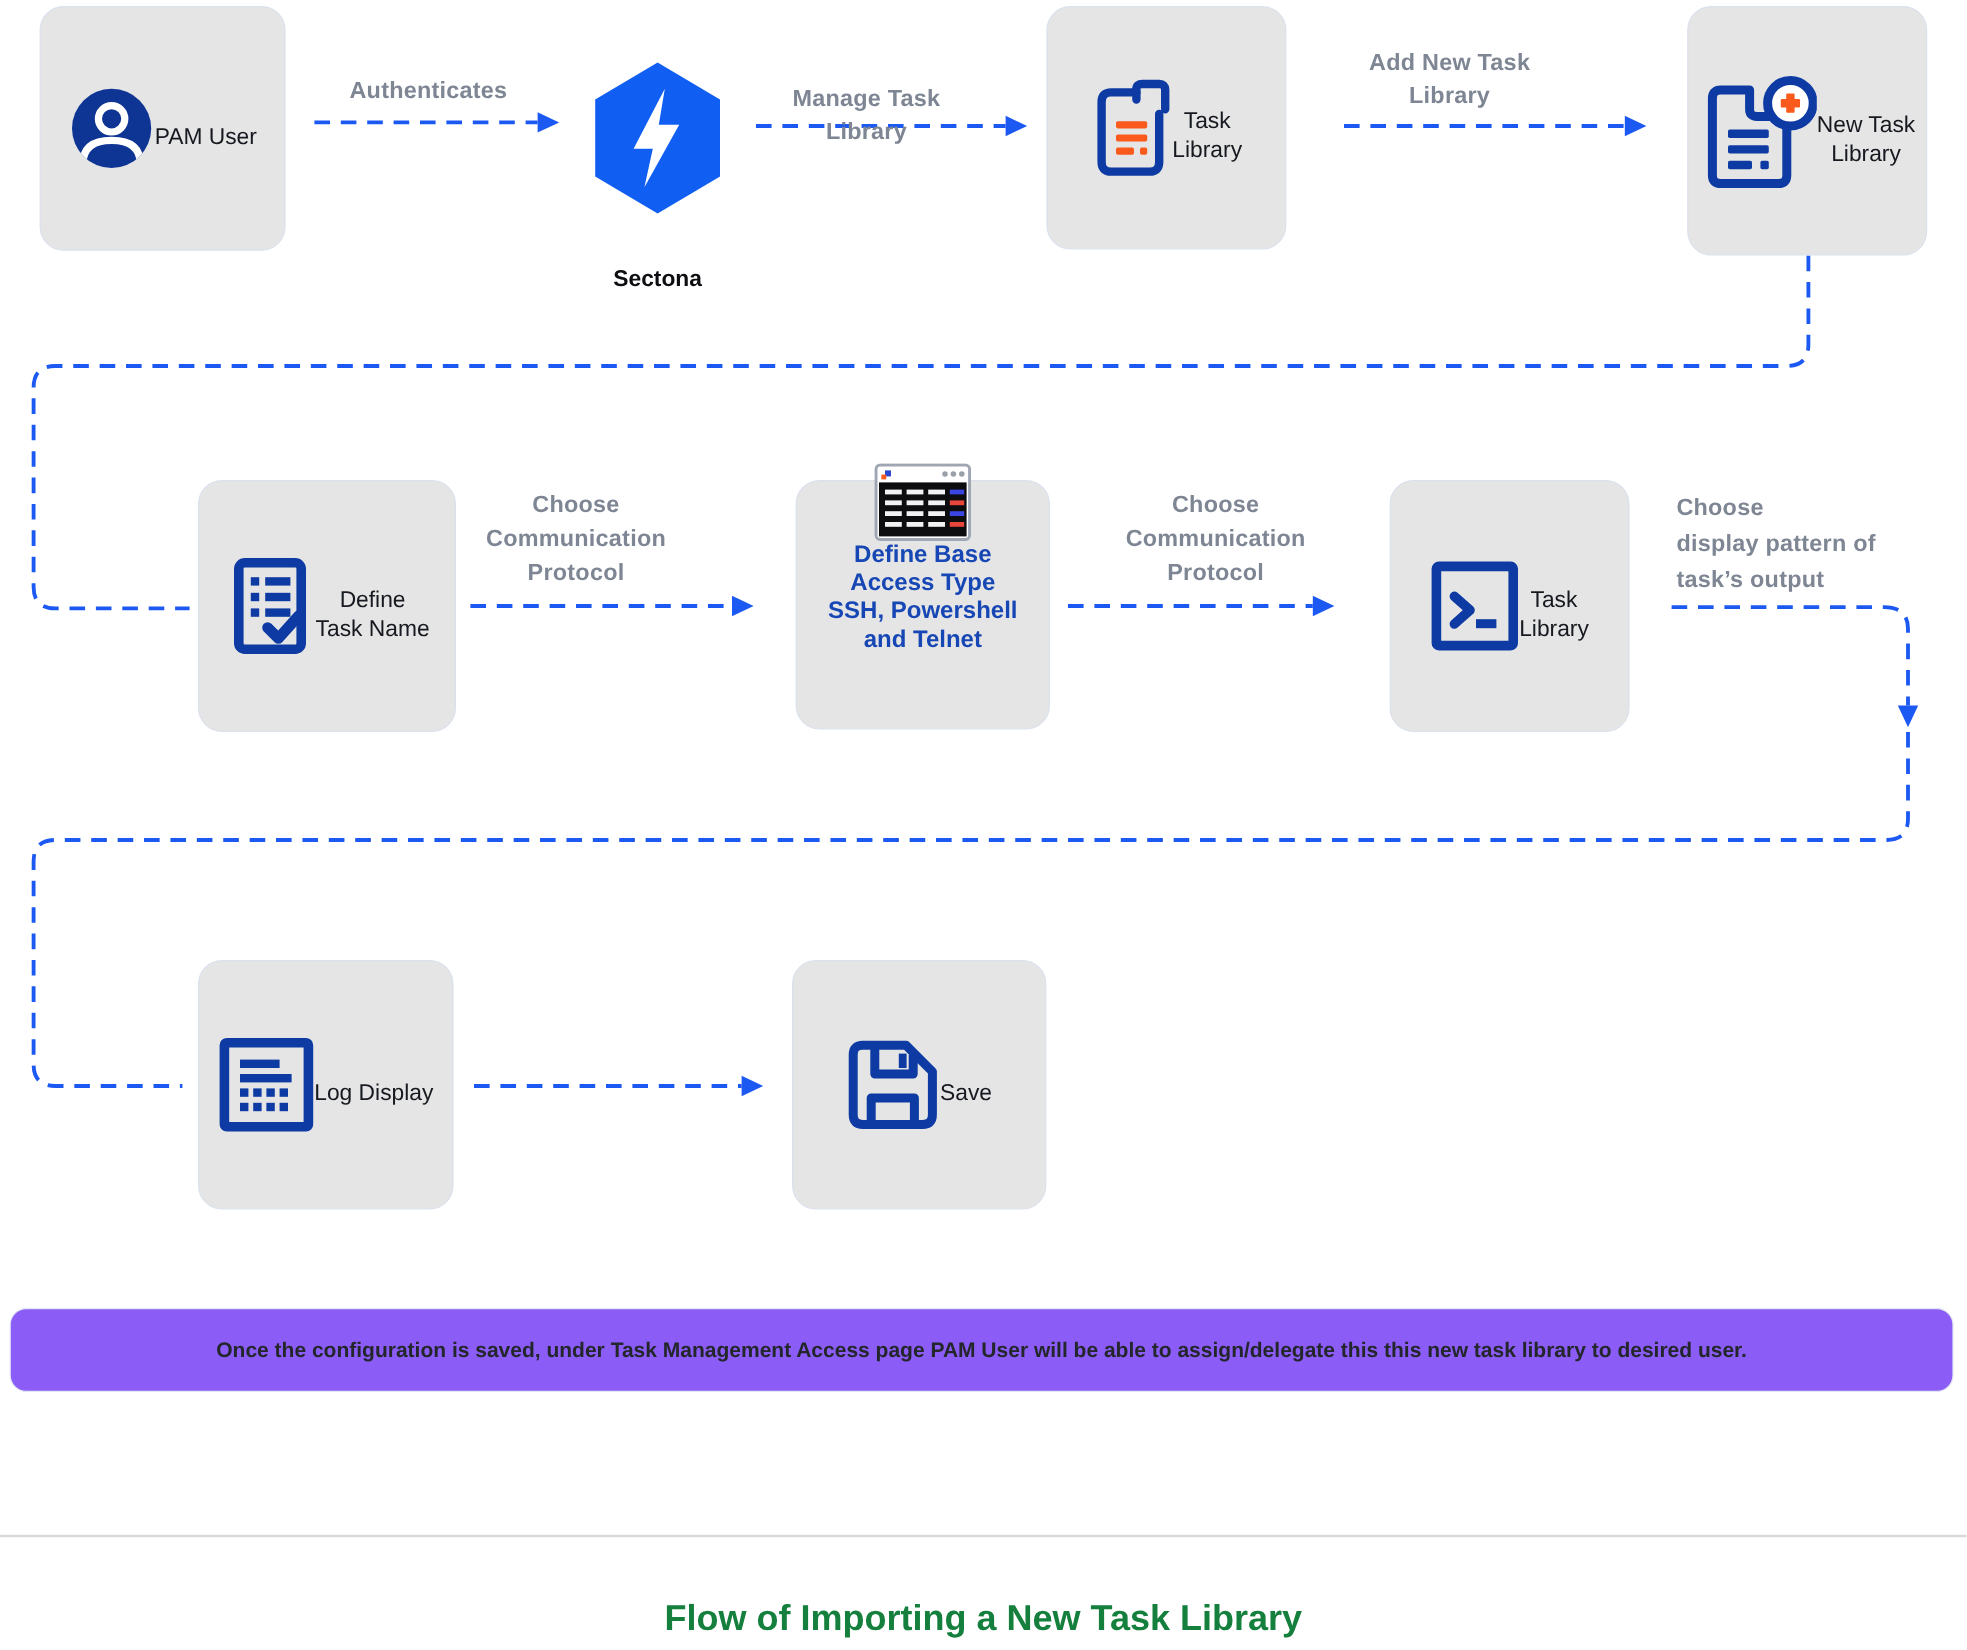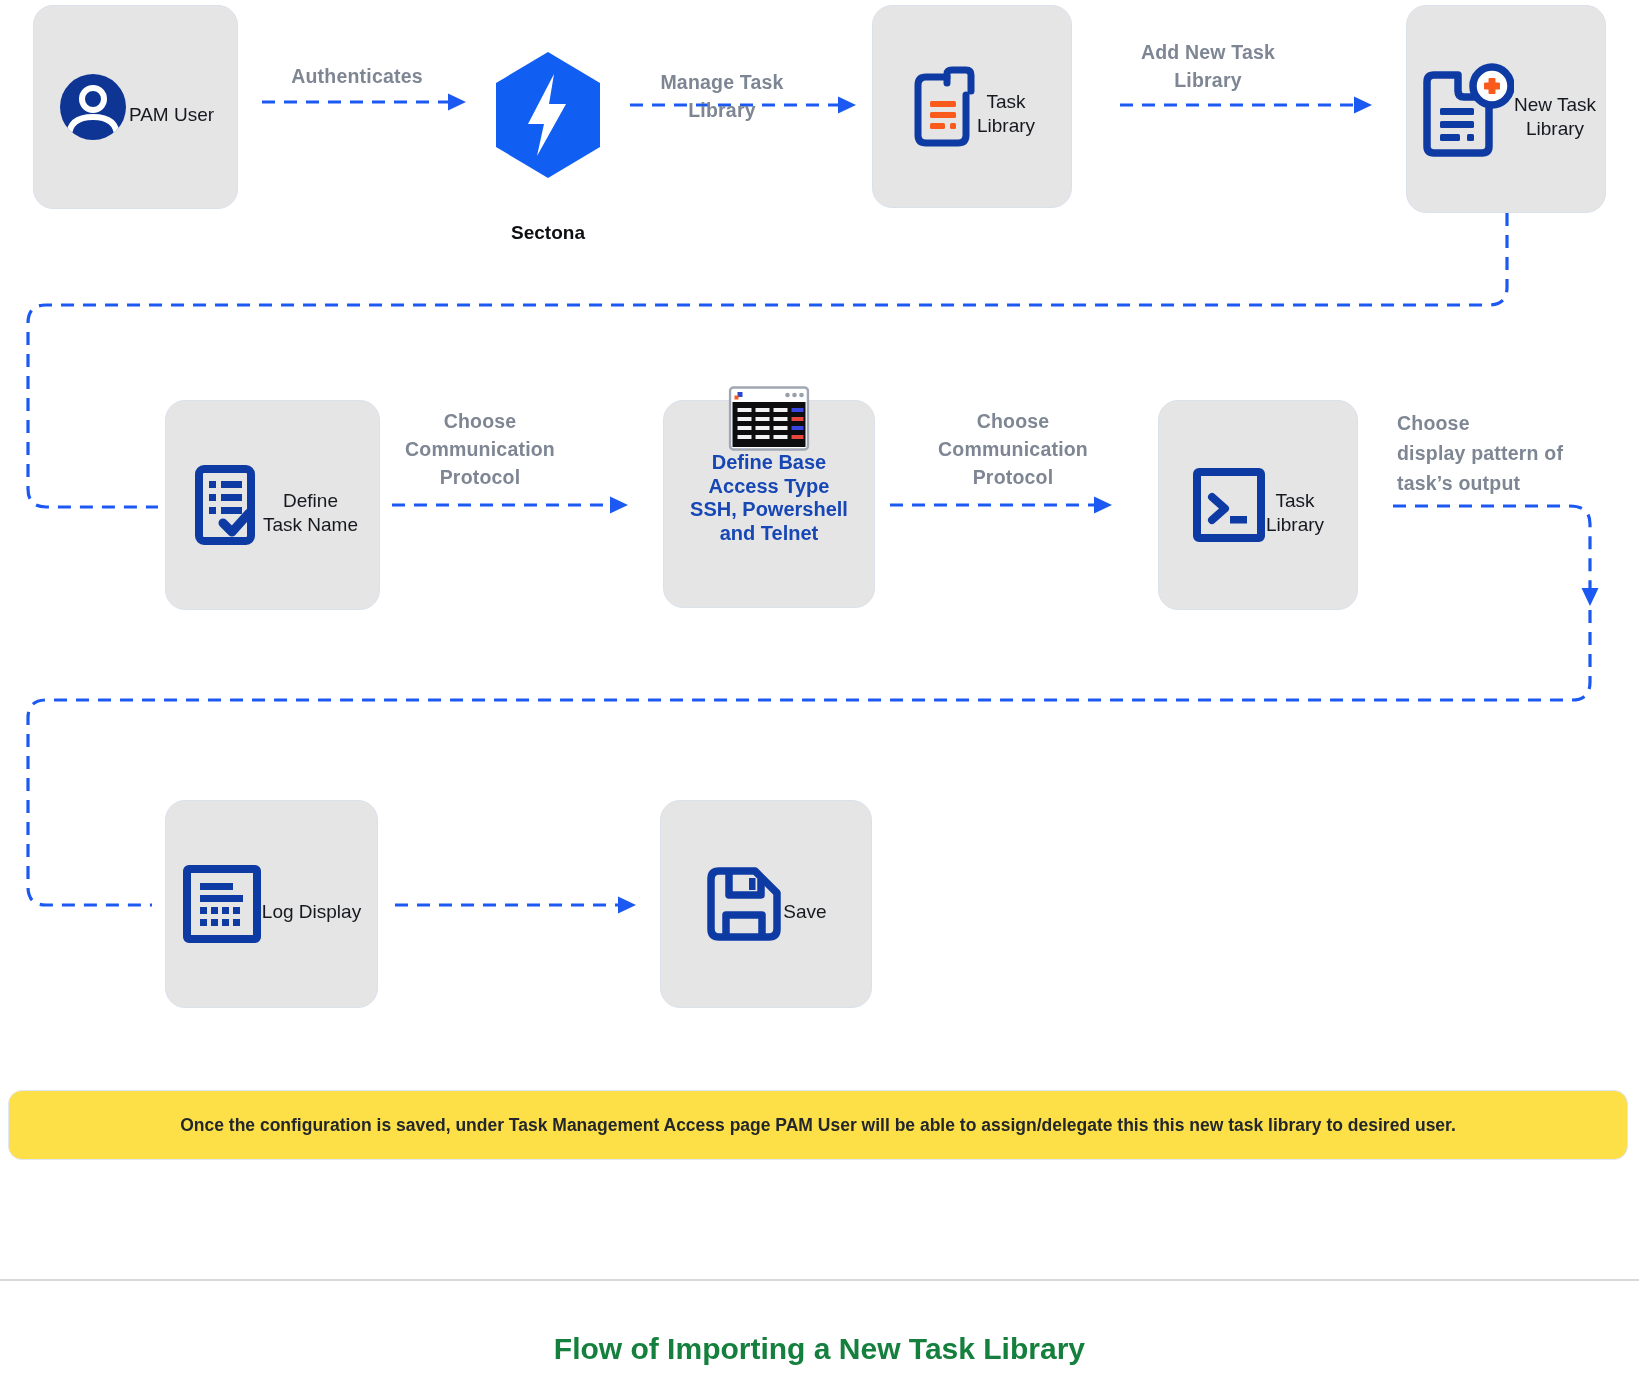--- a/index.html
+++ b/index.html
@@ -22,21 +22,21 @@
   .elabel.left{text-align:left;line-height:30px;}
   #overlay{position:absolute;left:0;top:0;pointer-events:none;}
   .logo-label{
     position:absolute;font-size:19px;font-weight:700;color:#0d0e11;text-align:center;
   }
   .bluetext{
     position:absolute;left:0;right:0;text-align:center;color:#1747b5;font-weight:700;
     font-size:20px;line-height:23.5px;
   }
   #note{
-    position:absolute;left:8px;top:1090px;width:1620px;height:70px;background:#fde047;
+    position:absolute;left:8px;top:1090px;width:1620px;height:70px;background:#8b5cf6;
     border:1.5px solid #e0e6f2;border-radius:14px;display:flex;align-items:center;
     justify-content:center;box-sizing:border-box;
   }
   #note .ntext{font-size:17.5px;font-weight:700;color:#23262b;text-align:center;}
   #divider{position:absolute;left:0;top:1279px;width:1639px;height:2px;background:#d8d8d8;}
   #footer-title{
     position:absolute;left:285px;top:1332px;width:800px;text-align:right;
     font-size:30px;font-weight:700;color:#15803d;
   }
 </style>

